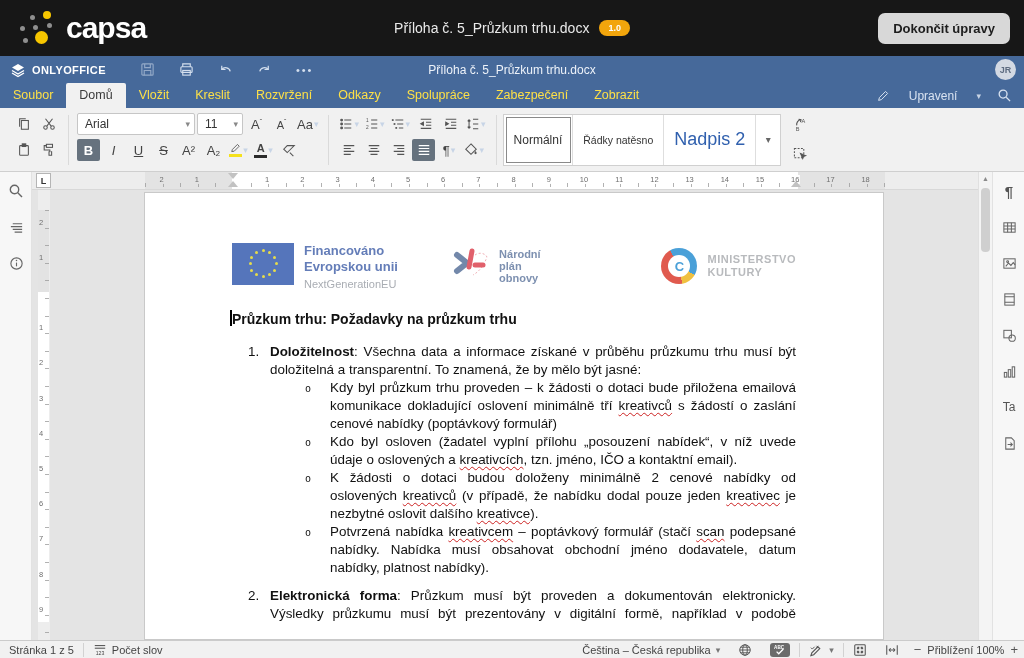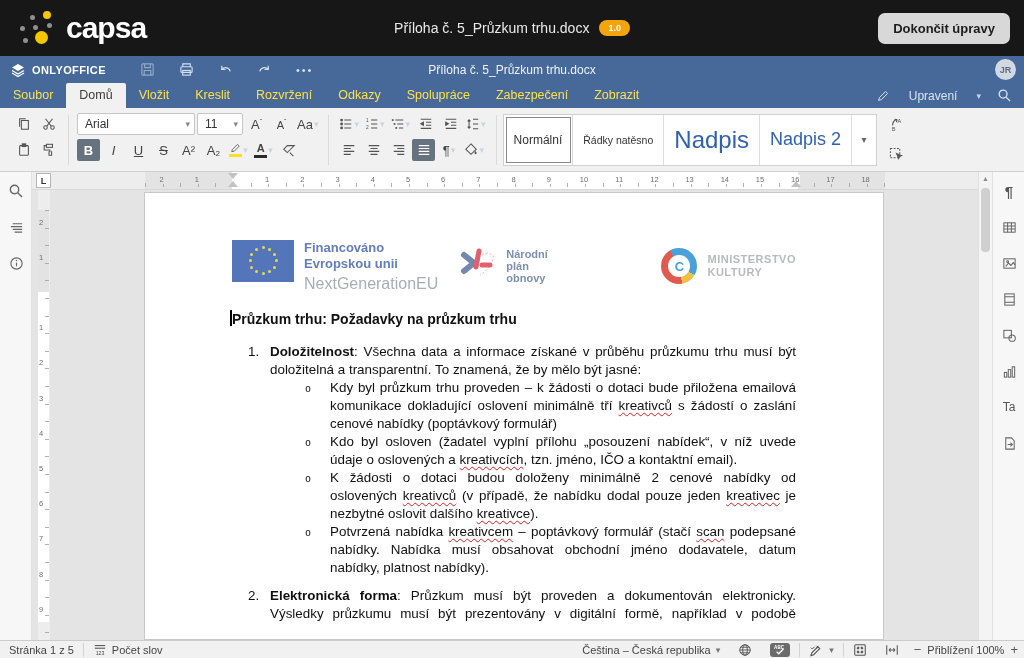--- a/index.html
+++ b/index.html
@@ -93,21 +93,21 @@
      background:repeating-linear-gradient(to bottom, #9e9e9e 0 1px, transparent 1px 17.6px); opacity:.8; }
   .vnum { position:absolute; left:1px; font-size:7.5px; color:#6e6e6e; transform:translateY(-50%); background:inherit; }
 
   
   .page { position:absolute; left:112px; top:20px; width:740px; height:448px; background:#fff; border:1px solid #c9c9c9; padding:44px 87px 0 87px; }
   .logos { display:flex; align-items:center; height:58px; }
   .eu-block { display:flex; gap:10px; align-items:flex-start; width:228px; }
   .eu-flag { width:62px; height:42px; background:#5575bb; position:relative; flex:none; }
   .eu-flag i { position:absolute; width:3px; height:3px; border-radius:50%; background:#e6dc4a; }
   .eu-text .l1 { color:#647db8; font-size:13px; font-weight:700; line-height:16px; }
-  .eu-text .l3 { color:#a9adb3; font-size:16px; margin-top:3px; }
+  .eu-text .l3 { color:#a9adb3; font-size:11px; margin-top:3px; }
   .npo-block { display:flex; gap:8px; align-items:center; width:186px; margin-left:18px; }
   .npo-text div { color:#7d90b0; font-size:11px; font-weight:700; line-height:12px; }
   .mk-block { display:flex; gap:10px; align-items:center; margin-left:50px; }
   .mk-ring { width:36px; height:36px; border-radius:50%; background:conic-gradient(#4aa0d8 0 120deg,#f0c040 120deg 170deg,#e05a4e 170deg 330deg,#4aa0d8 330deg); position:relative; }
   .mk-ring::after { content:"C"; position:absolute; left:7px; top:7px; width:22px; height:22px; border-radius:50%; background:#fff; color:#4aa0d8; font-weight:700; font-size:13px; display:flex; align-items:center; justify-content:center; }
   .mk-text div { color:#b8babd; font-size:11px; font-weight:700; letter-spacing:.5px; line-height:13px; }
 
   .doc-heading { margin-top:16px; font-size:14px; font-weight:700; color:#111; position:relative; }
   .caret { position:absolute; left:-2px; top:-1px; width:1.5px; height:16px; background:#000; }
   .doc-body { font-size:13.4px; color:#111; }
@@ -443,23 +443,20 @@
         </button>
     </div>
   </div>
   <div class="rsep"></div>
   <div class="stylebox">
       <div class="style-cell sel">
         <span class="st-normal">Normální</span>
       </div>
       <div class="style-cell">
         <span class="st-small">Řádky natěsno</span>
-      </div>
-      <div class="style-cell">
-        <span class="st-h1">Nadpis</span>
       </div>
       <div class="style-cell">
         <span class="st-h2">Nadpis 2</span>
       </div>
       <div class="style-more">▾</div>
     </div>
   <div class="rtools">
     <button class="rbtn">
         <span class="ic">
           <svg width="15" height="15" viewBox="0 0 16 16" fill="none" stroke="currentColor" stroke-width="1.2">

